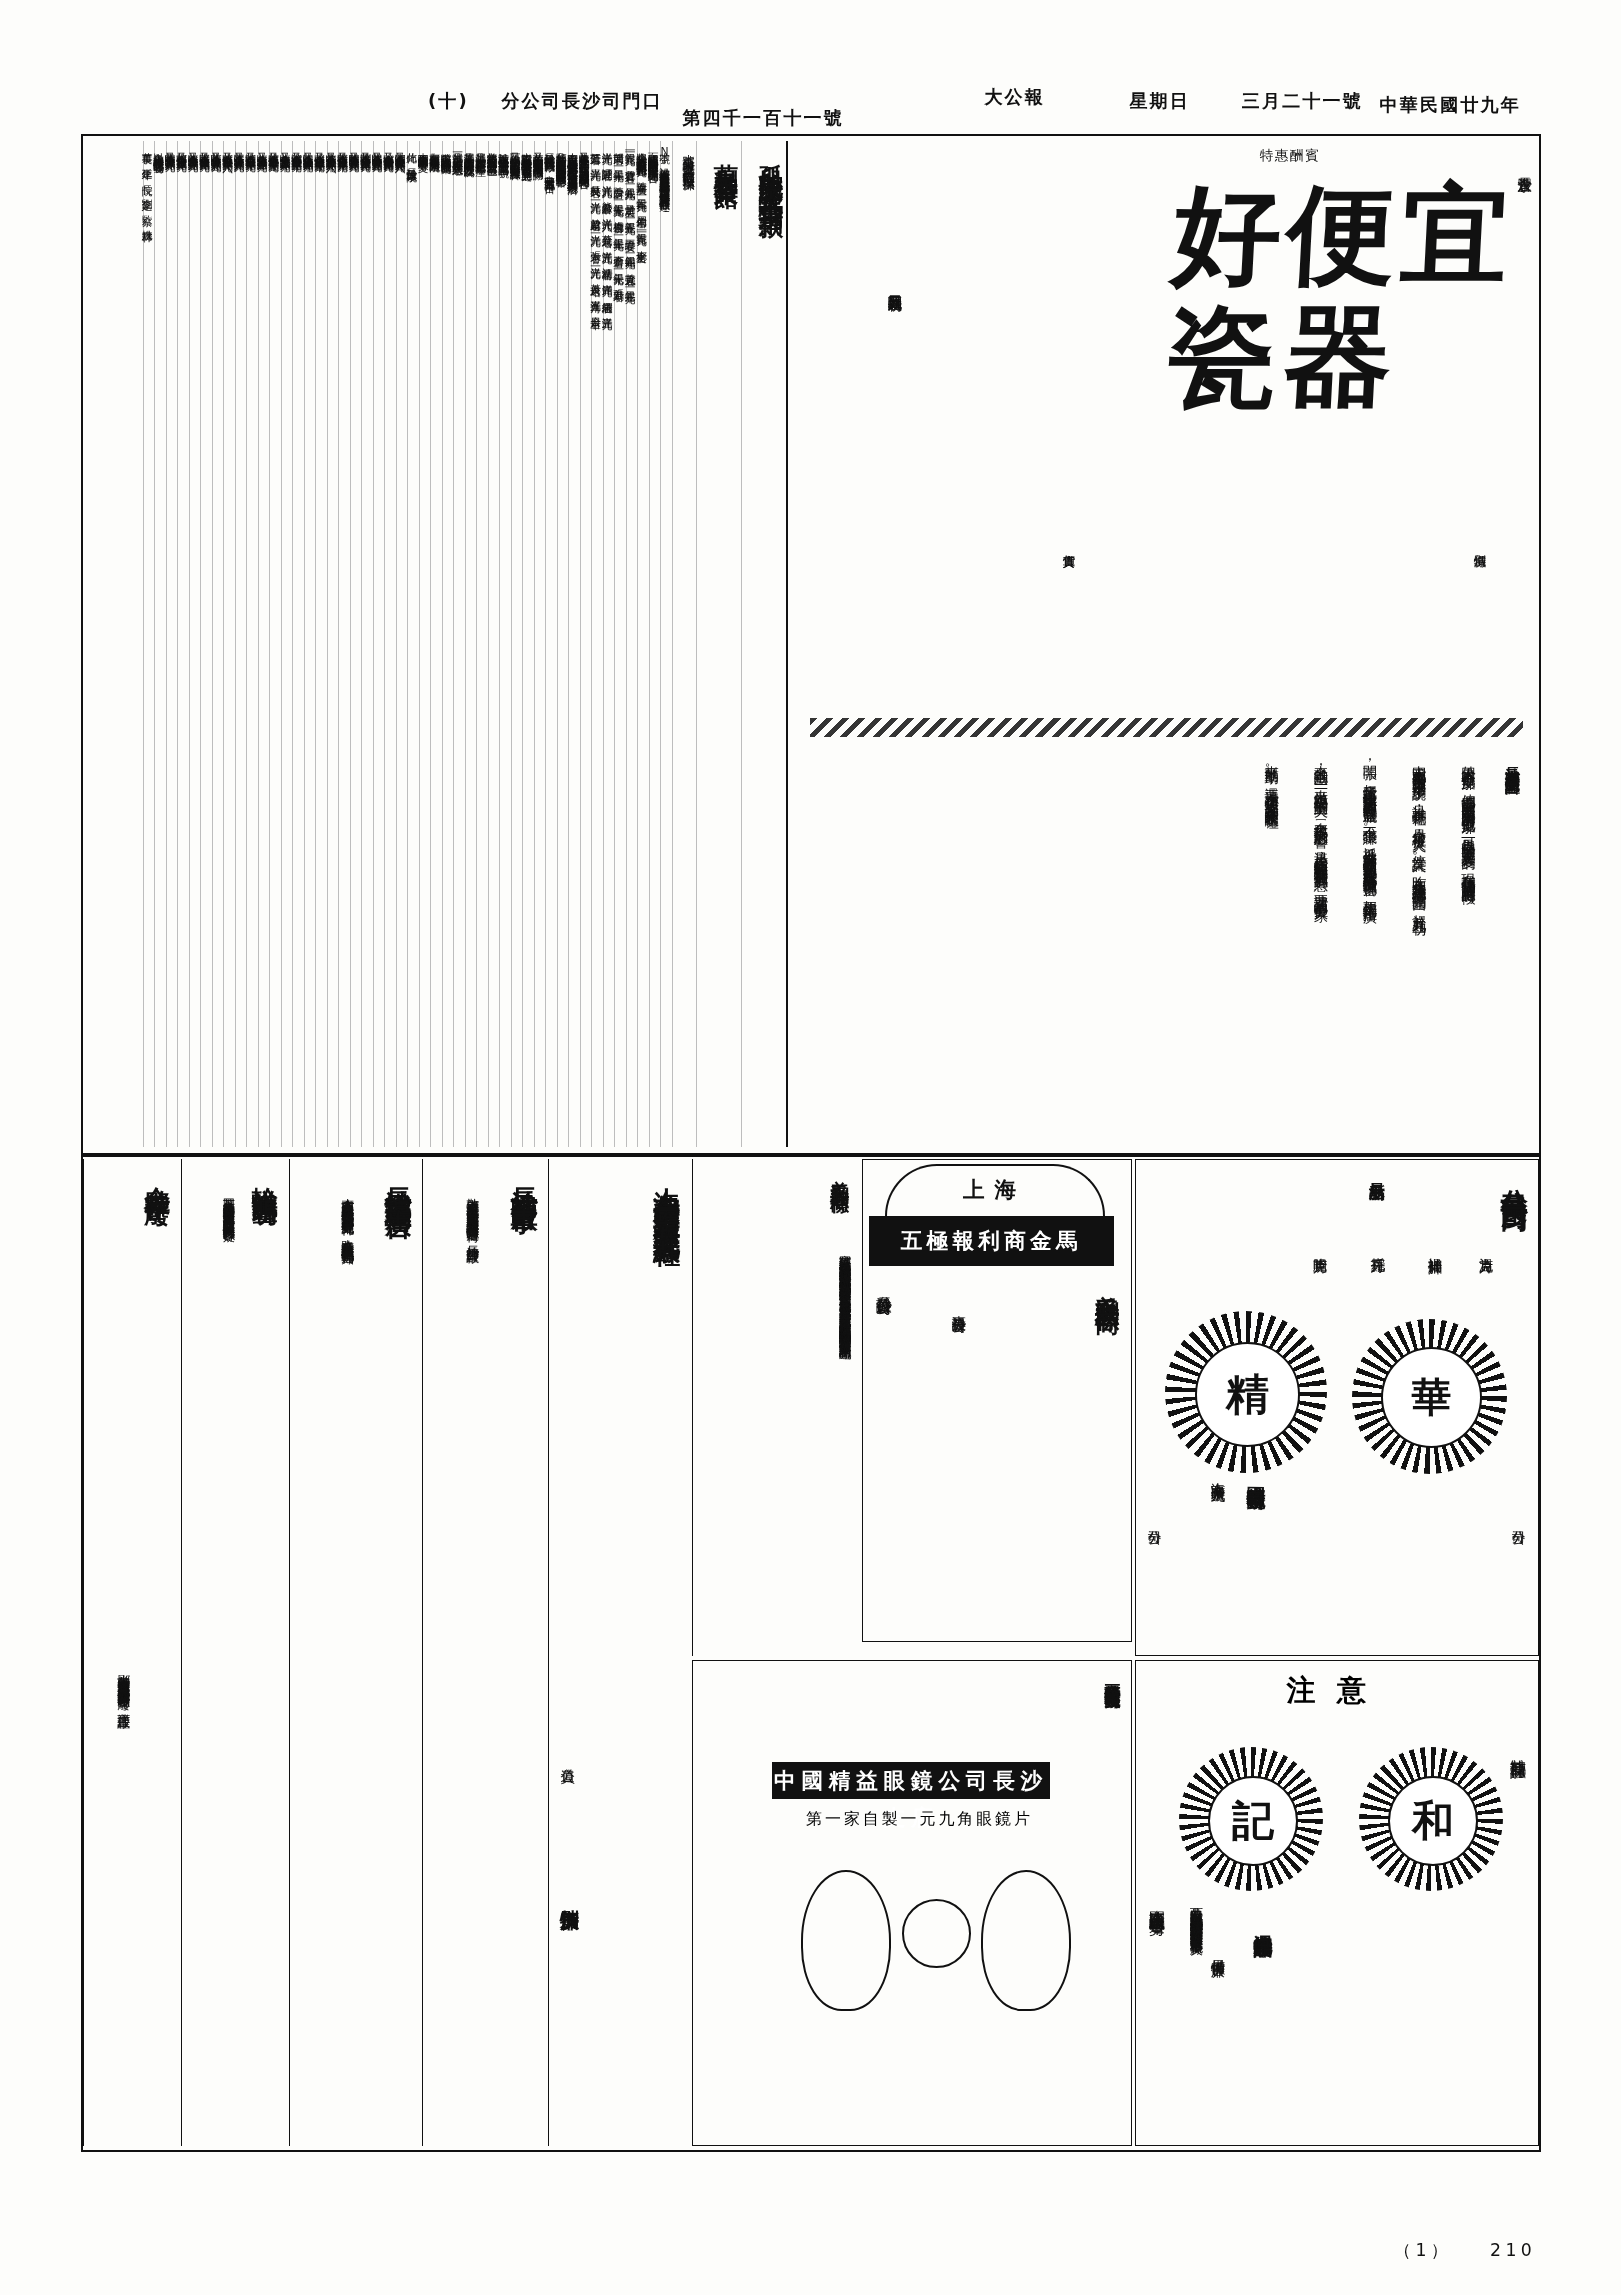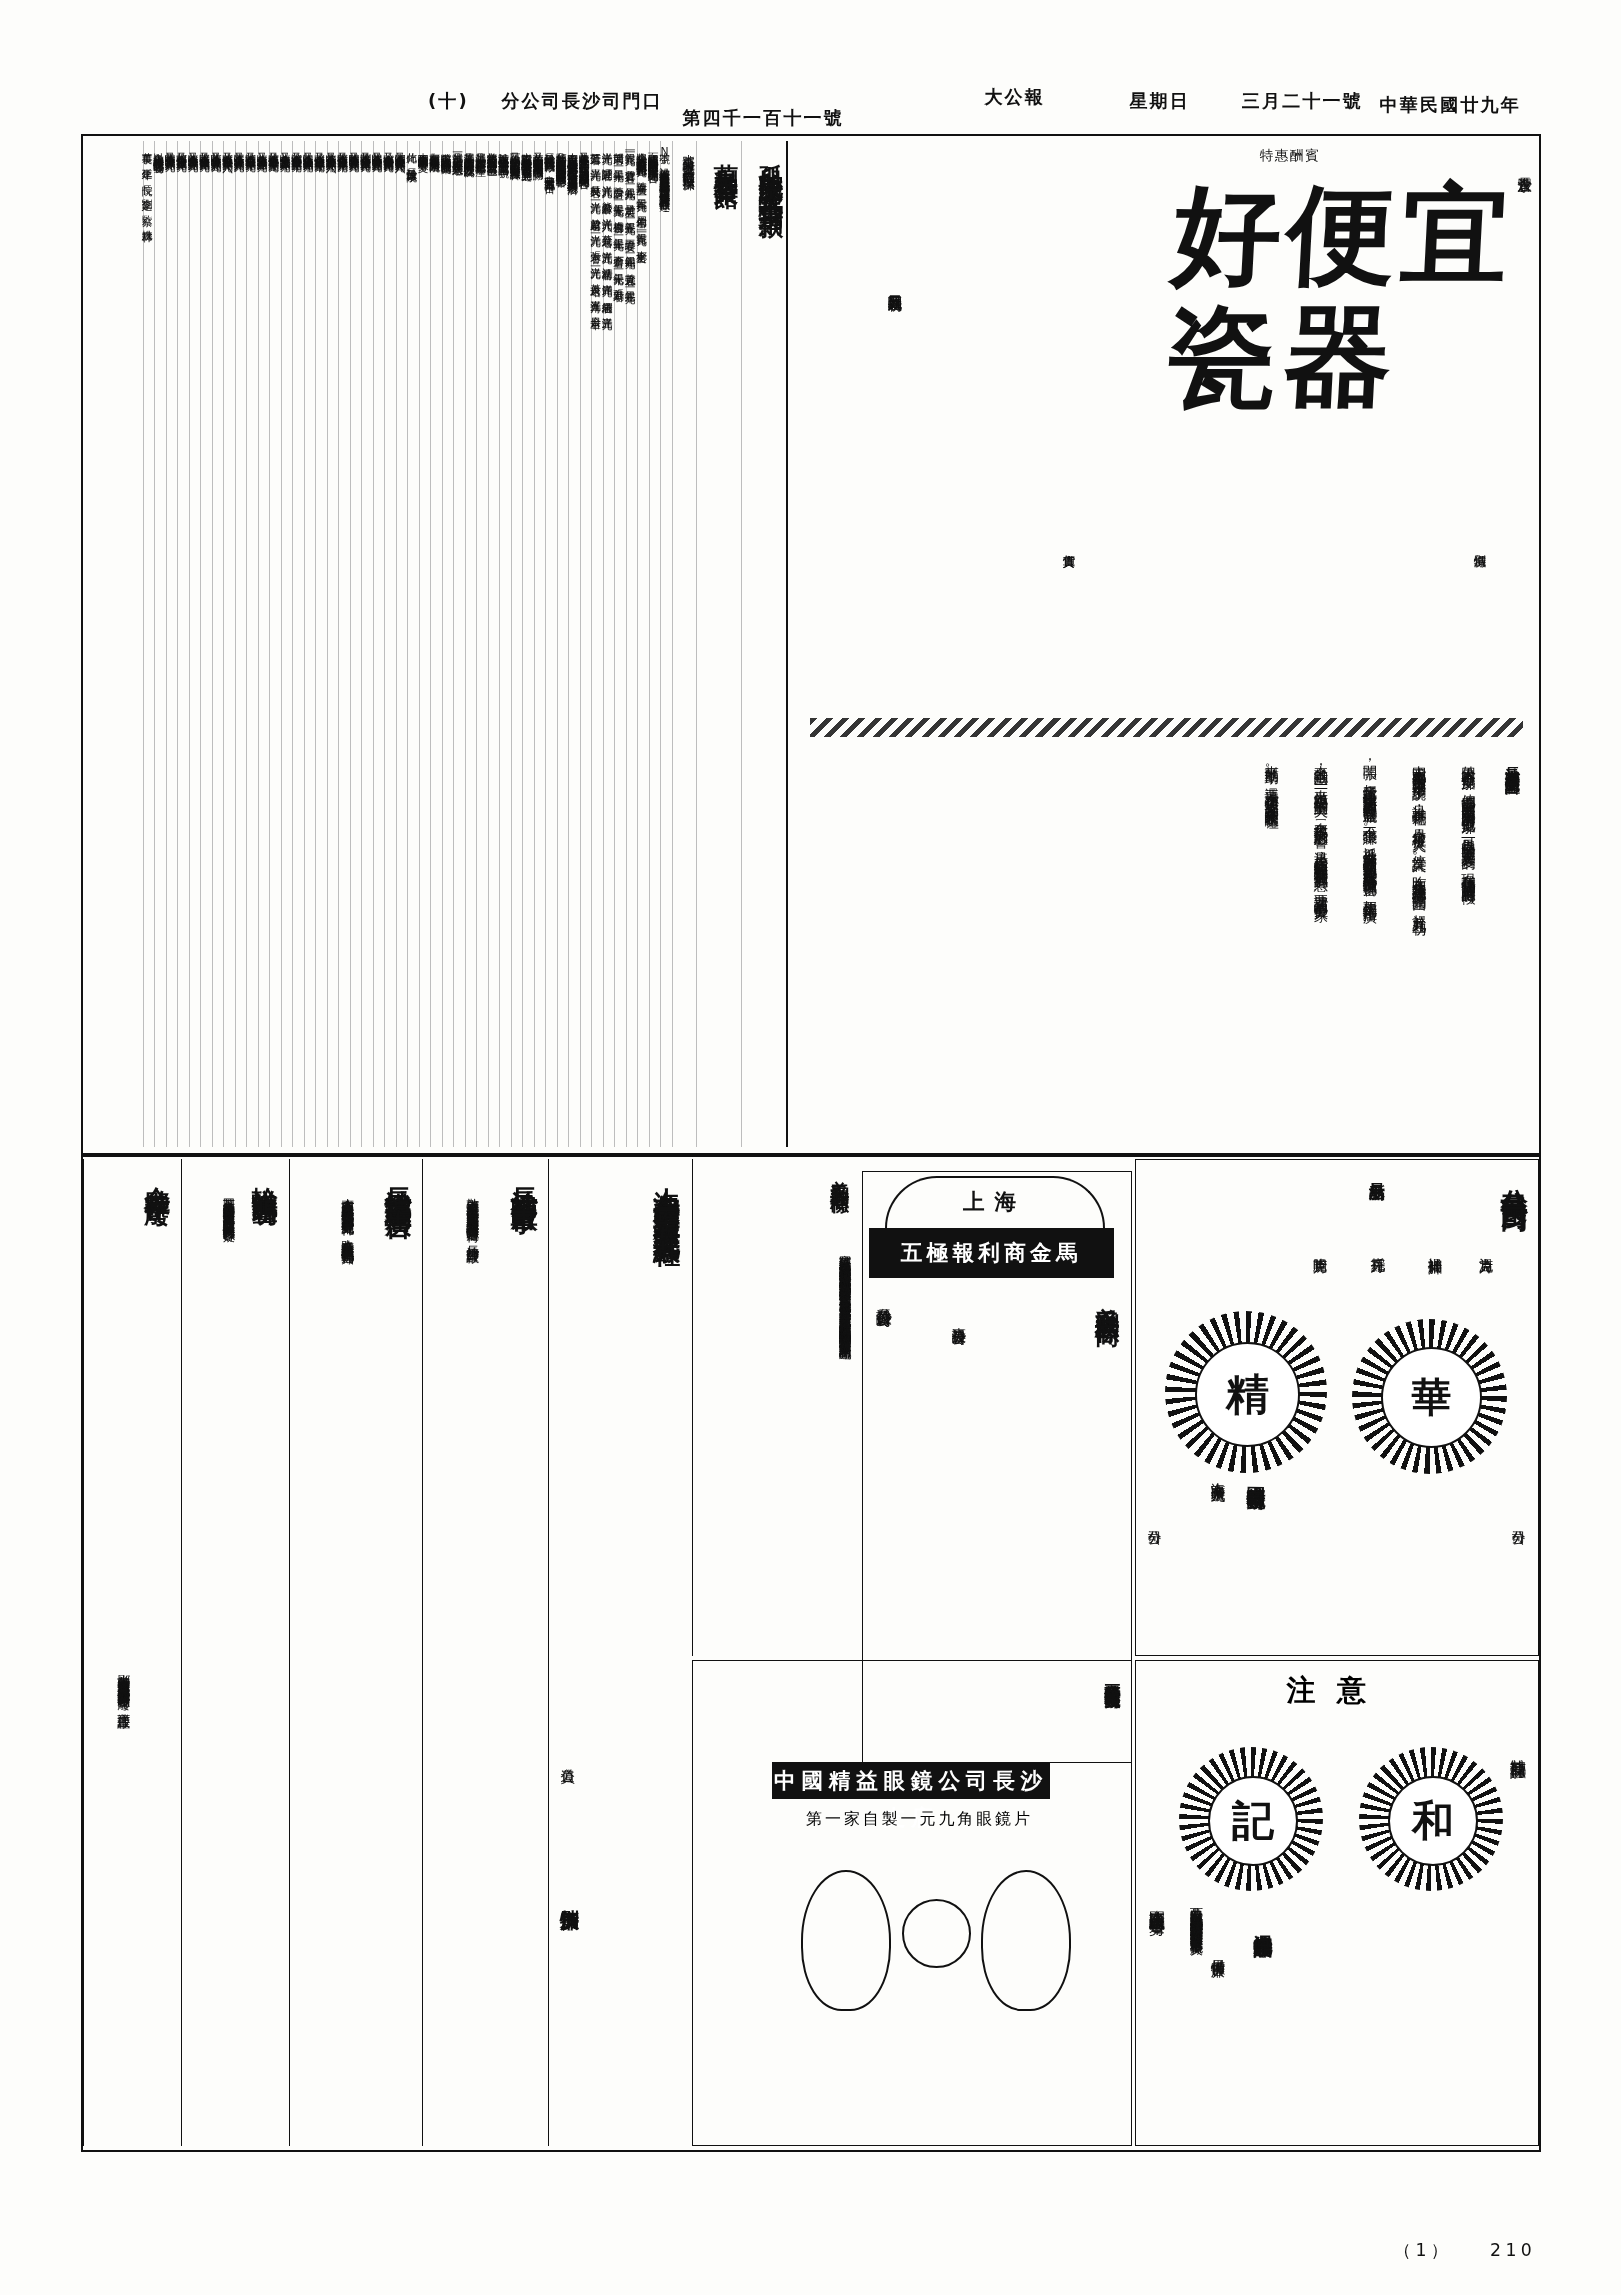--- a/index.html
+++ b/index.html
@@ -351,21 +351,21 @@
       <div class="sunburst" style="left:29px; top:151px; width:162px; height:162px;"></div>
       <div class="sun-core" style="left:59px; top:182px; width:101px; height:101px; font-size:43px;">精</div>
 
       <div class="body-v" style="position:absolute; right:10px; bottom:5.8px; height:130px; font-size:13.7px;">分公司</div>
       <div class="body-v" style="position:absolute; left:10px; bottom:5.8px; height:130px; font-size:13.7px;">分公司</div>
 
       <div class="body-v" style="position:absolute; left:108px; bottom:4.3px; height:180px; font-size:19px; font-weight:bold;">中國精華眼鏡公司</div>
       <div class="body-v" style="position:absolute; left:72px; bottom:4.3px; height:180px; font-size:14.4px;">上海南京路六十九號</div>
     </div>
 
-    <div class="bx boxline" id="ad-shanghai" style="right:407px; top:12px; width:270px; height:592px;">
+    <div class="bx boxline" id="ad-shanghai" style="right:407px; top:0px; width:270px; height:483px;">
       <div class="arch">上海</div>
       <div class="plate">五極報利商金馬</div>
       <div class="title-v" style="position:absolute; right:7.2px; top:115px; height:324px; font-size:24.5px;">美孚利取標商</div>
       <div class="body-v" style="position:absolute; left:10px; top:123px; height:332px; font-size:16px;">參設長沙分公司</div>
       <div class="body-v" style="position:absolute; left:86px; top:144px; height:310px; font-size:14.4px;">專設長沙分公司</div>
     </div>
 
     <div class="bx" id="ad-goods" style="right:681px; top:0px; width:166px; height:497px; border-left:1.4px solid #111;">
       <div class="title-v" style="position:absolute; right:4.3px; top:5.8px; height:202px; font-size:19px;">美孚利取商標</div>
       <div class="body-v" style="position:absolute; right:5.8px; top:86px; height:404px; width:157px; font-size:12.3px; line-height:1.2; white-space:normal;">實莊國外洋紅毛車湯鐵鍍光衣鐵擦屏五彩冰梅軟絲洋燭玻璃新法鐵梳棉美女各種鐵鉢屏鐵鍋鋁鍋相框材料藥品器皿零件各種西式水器鐵床電器鍍金地毯電器器具新式電泡窗帘箱盒鍋手表夾金表鏡各種化粧用品各種西式出行軟硬皮匹頭綢緞呢絨嗶嘰綿綢各種綢緞搭錦洋貨價格格外公道如蒙賜顧請認明此號布</div>

